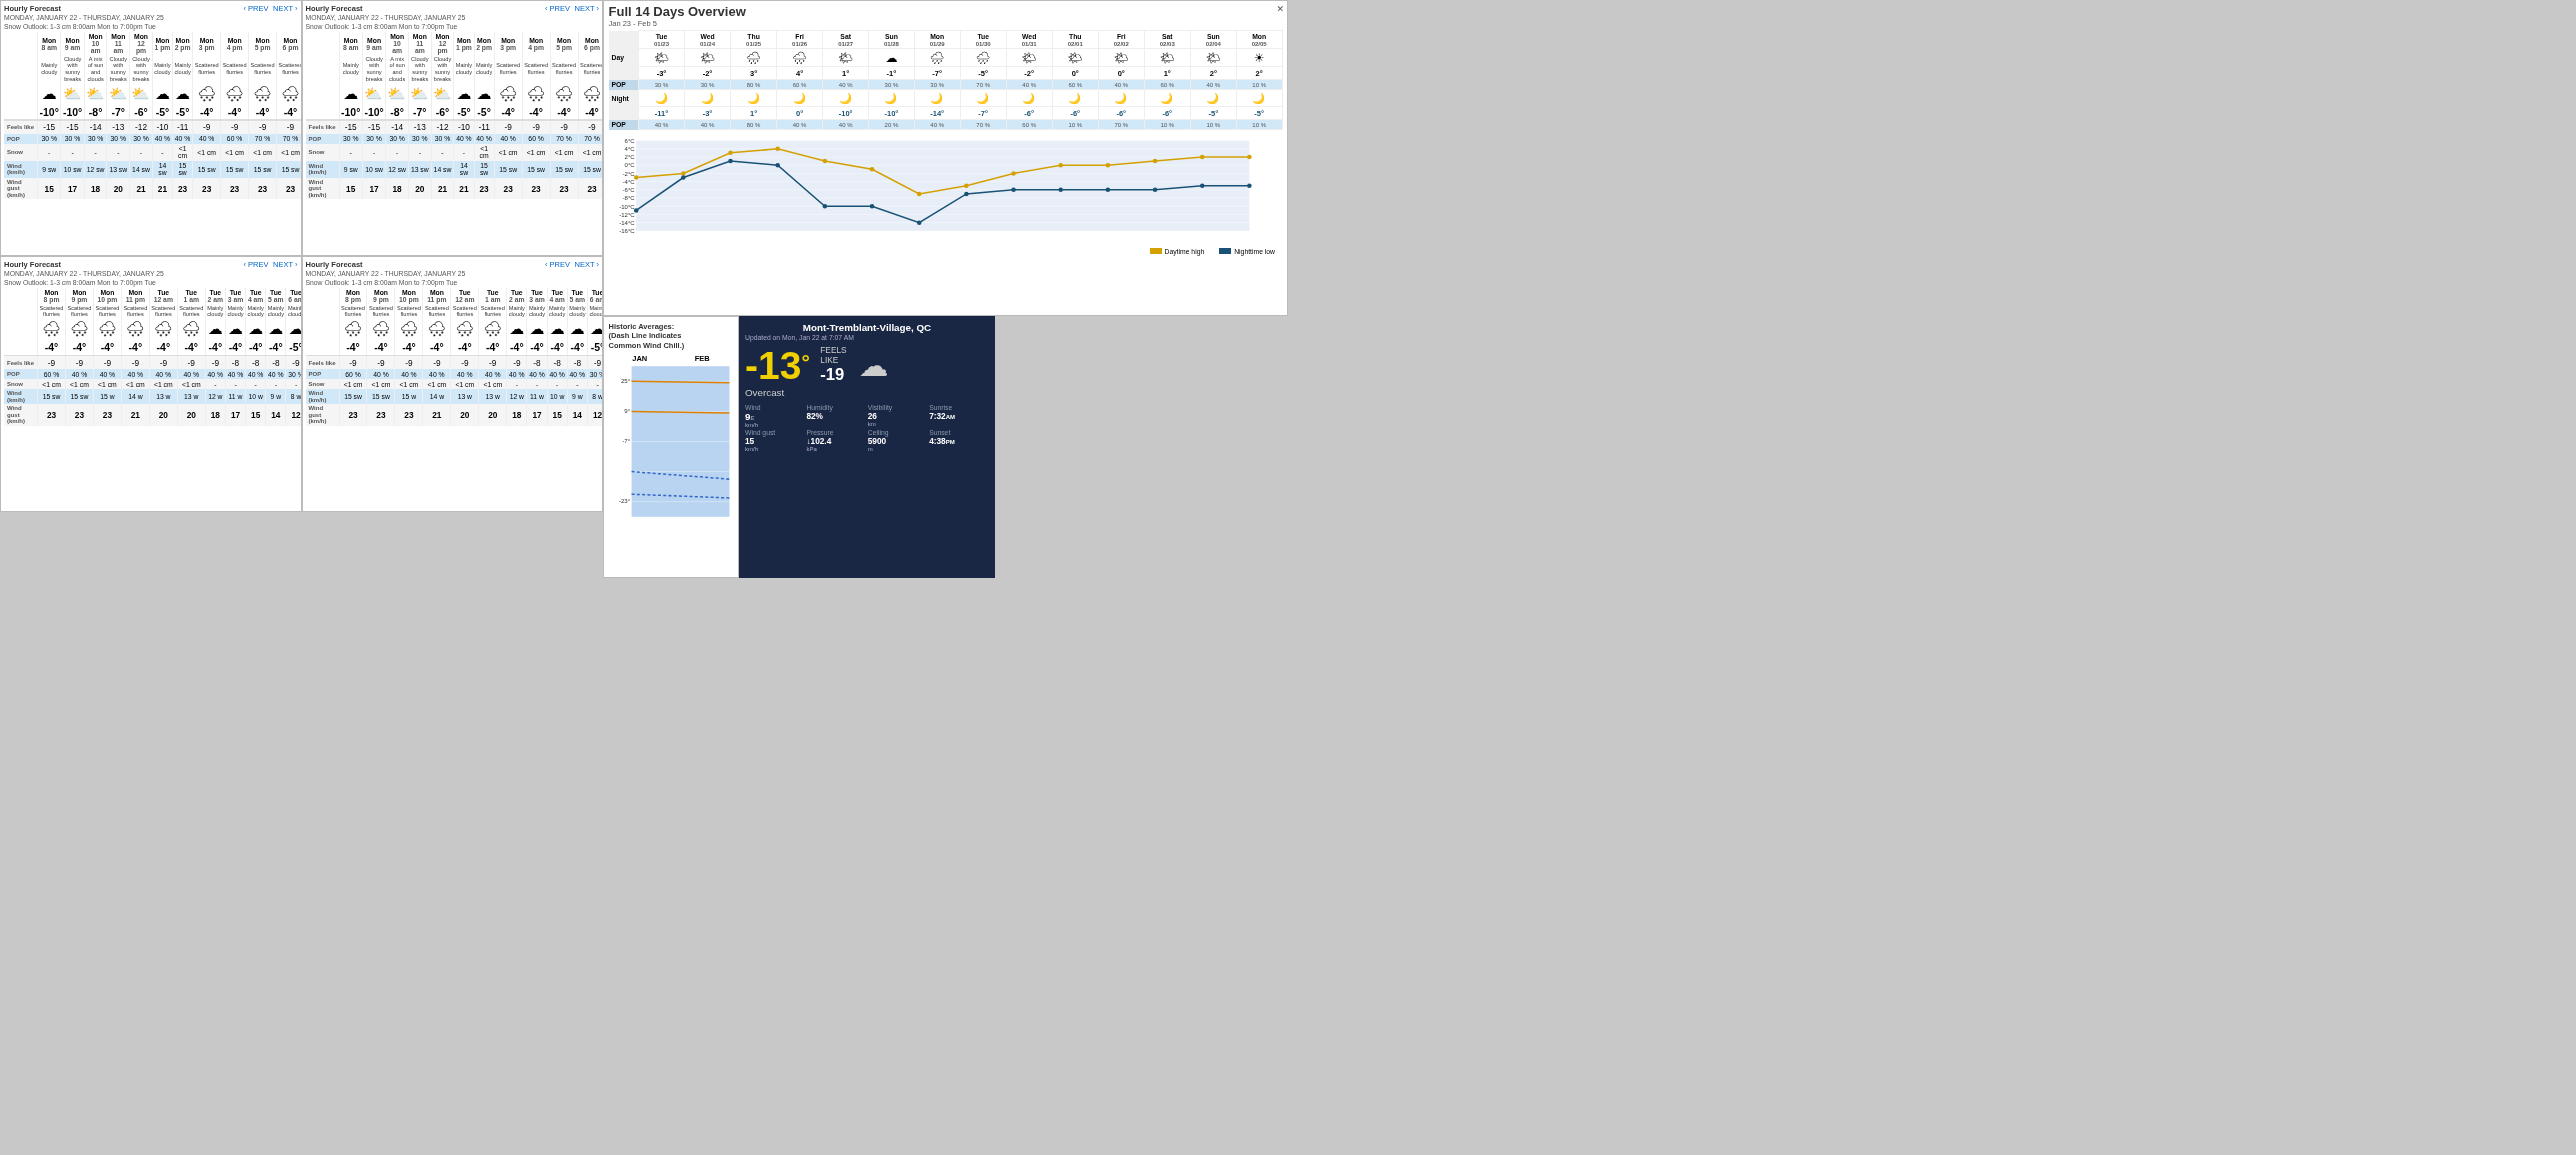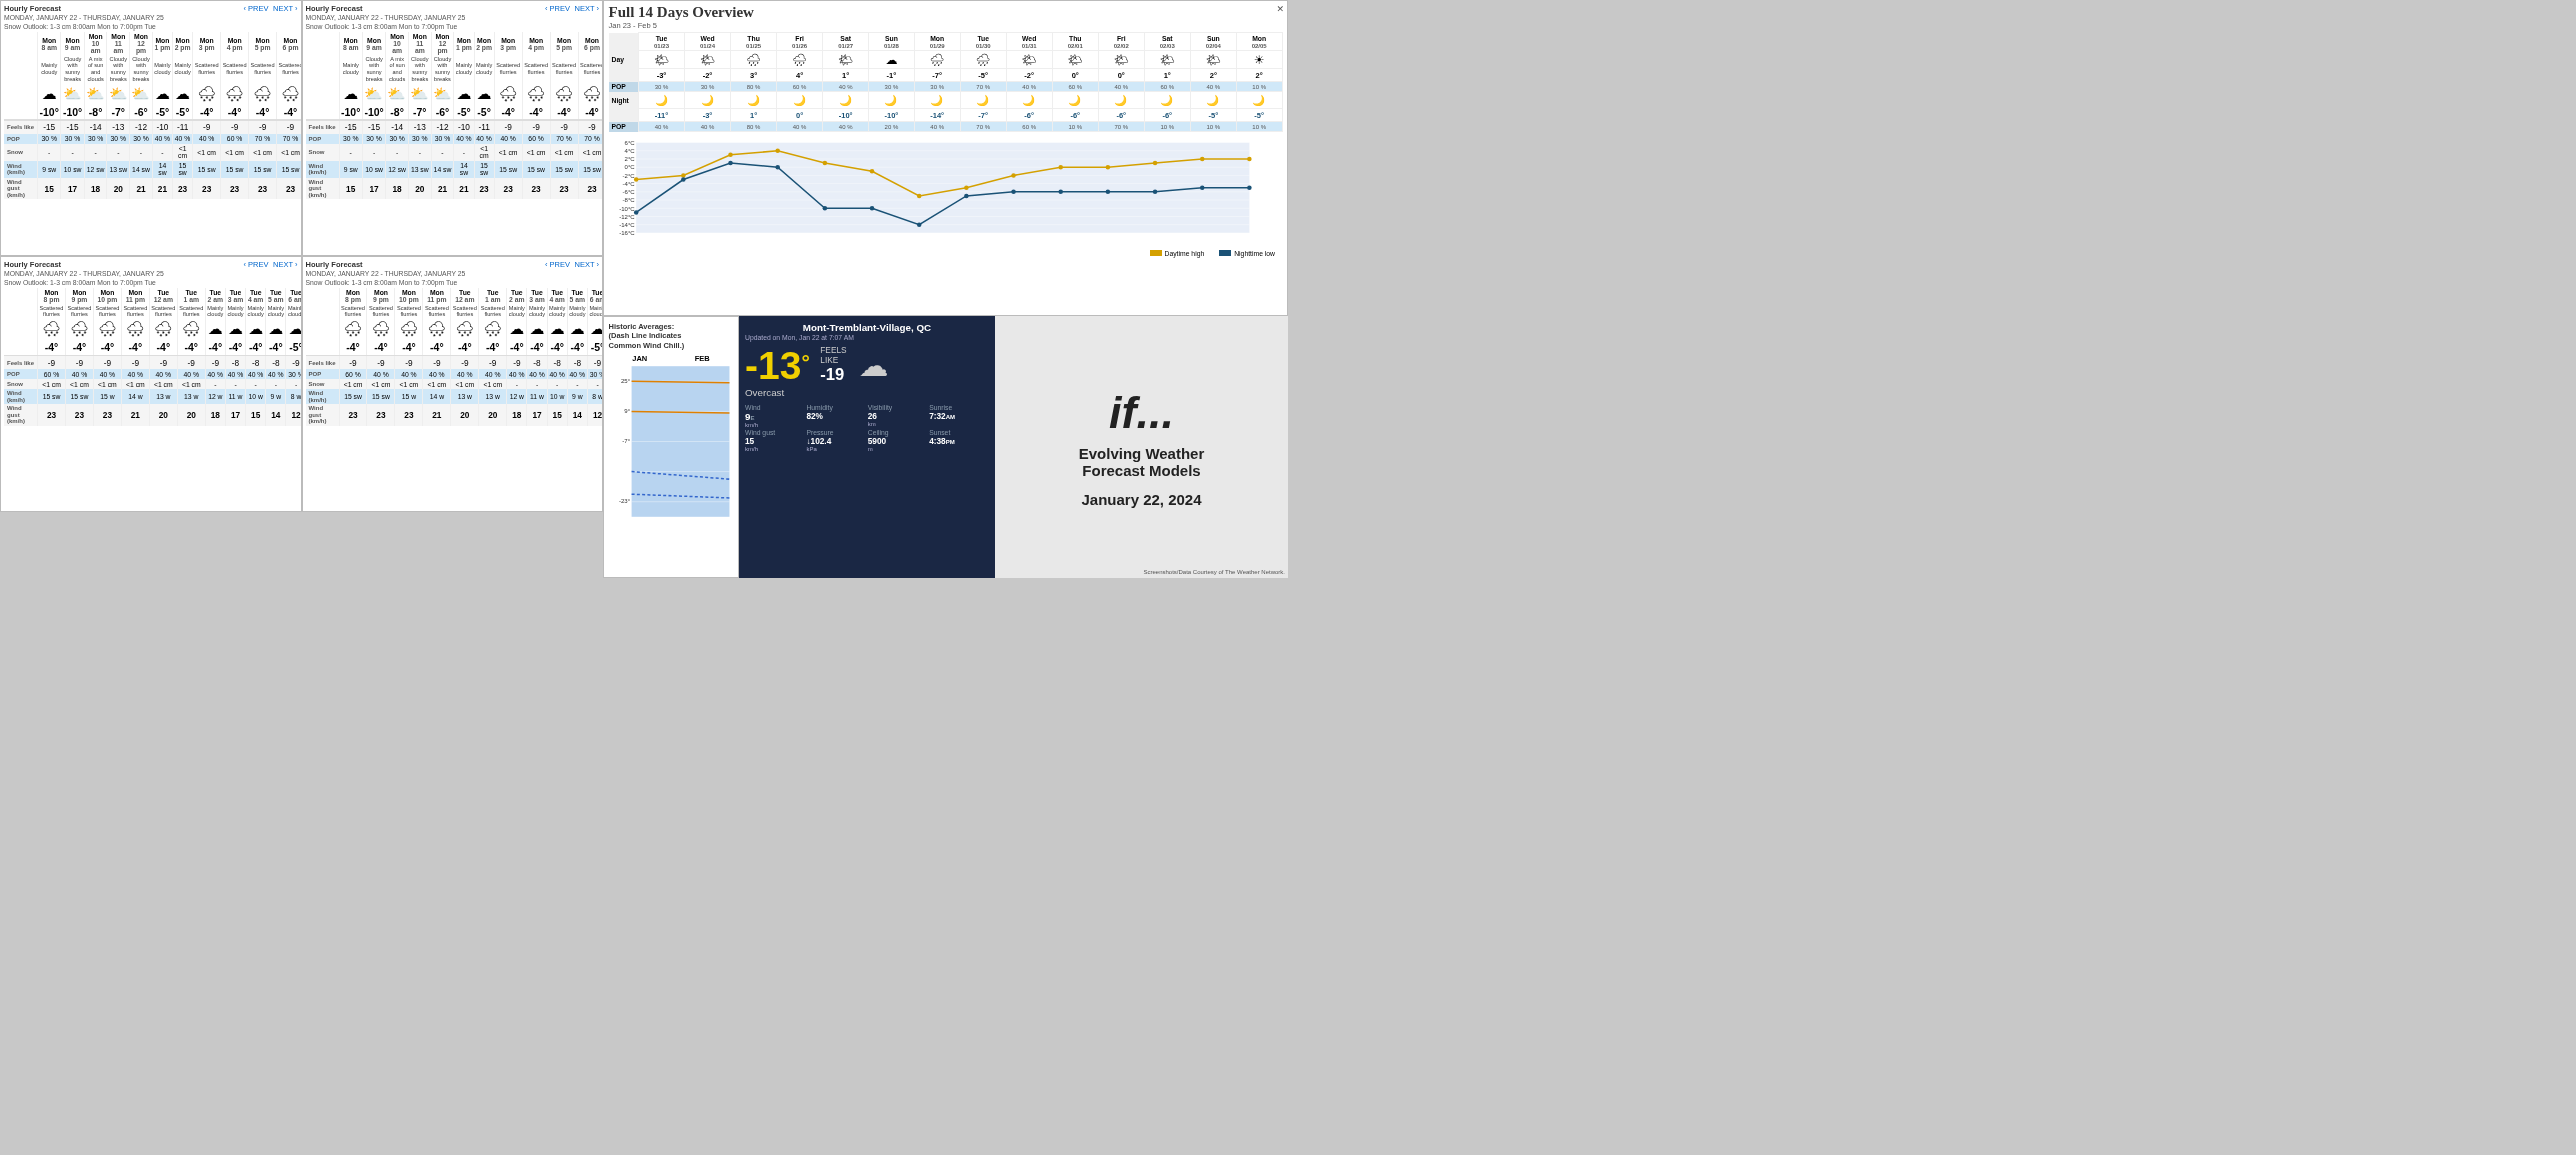--- a/index.html
+++ b/index.html
@@ -78,24 +78,23 @@
     
     .overview-panel {
       background: white;
       border: 0.8px solid #bbb;
       padding: 3px 4.5px;
       height: 316px;
       overflow: hidden;
     }
 
     .overview-title {
-      font-size: 15px;
+      font-size: 13px;
       font-weight: bold;
       color: #333;
-      font-family: Liberation Serif, serif;
     }
 
     .overview-dates {
       font-size: 7.5px;
       color: #555;
       margin-bottom: 2.3px;
     }
 
     
     .bottom-right {
@@ -1452,25 +1451,17 @@
             <span class="detail-value">5900</span>
             <span class="detail-unit">m</span>
           </div>
           <div class="detail-item">
             <span class="detail-label">Sunset</span>
             <span class="detail-value"><span>4:38</span><span style="font-size:6px;">PM</span></span>
           </div>
         </div>
       </div>
 
-      <div class="if-panel" style="position:relative;">
-        <div class="if-logo">if...</div>
-        <div class="if-subtitle">
-          <span>Evolving Weather</span><br><span>Forecast Models</span>
-        </div>
-        <div class="if-date">January 22, 2024</div>
-        <div style="position:absolute;bottom:3px;right:3px;font-size:6px;color:#555;">Screenshots/Data Courtesy of The Weather Network.</div>
-      </div>
 
     </div>
   </div>
 </div>
 
 
 </body></html>

